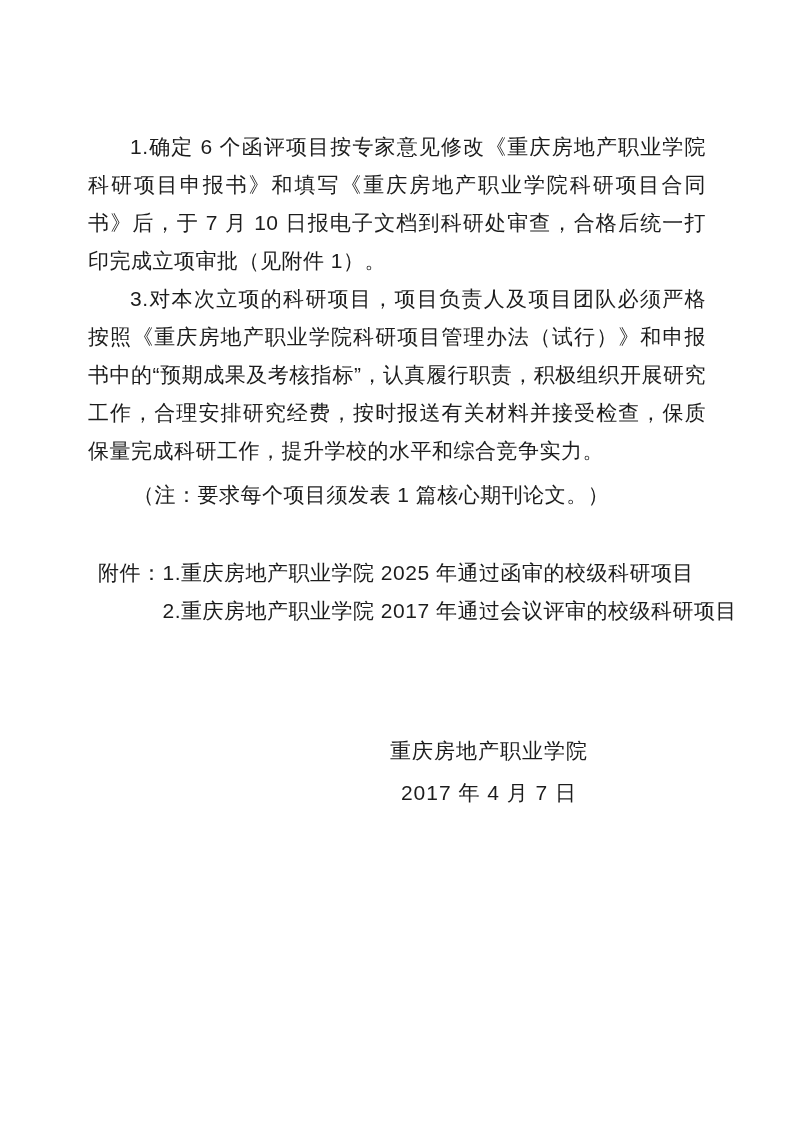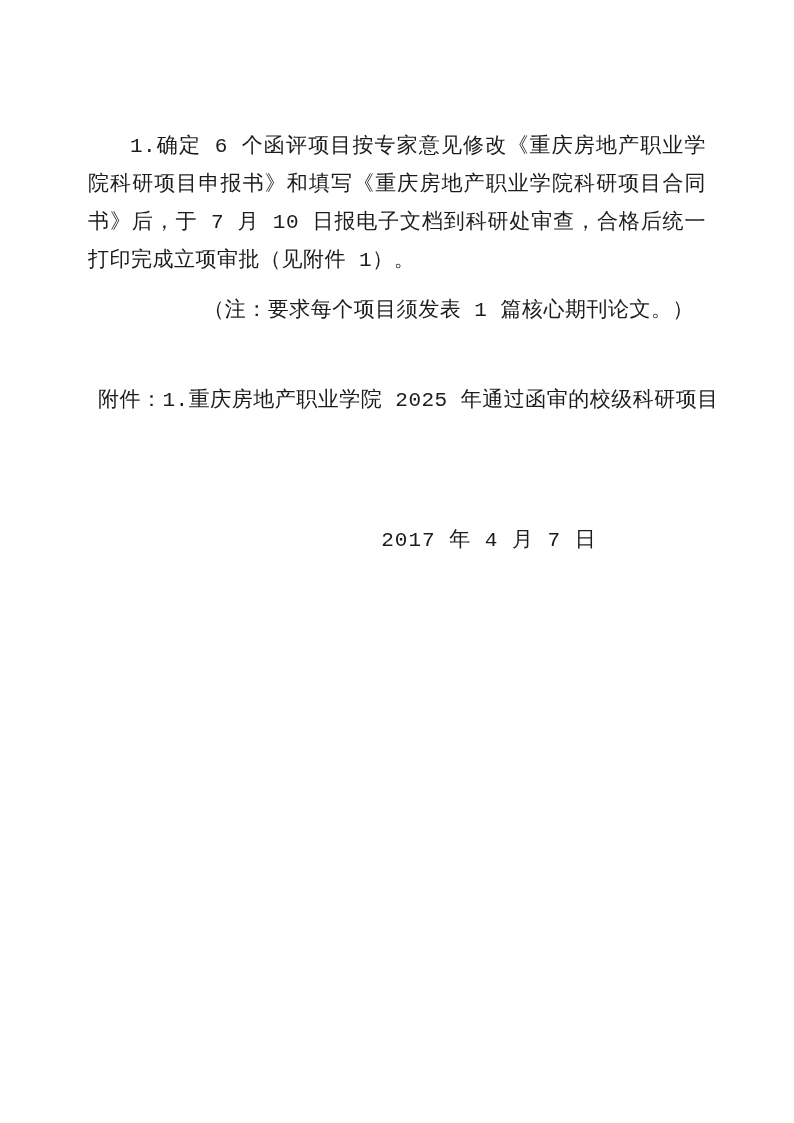--- a/index.html
+++ b/index.html
@@ -8,40 +8,40 @@
     background: #e8e8e8;
   }
   .page {
     position: relative;
     width: 794px;
     height: 1123px;
     margin: 0 auto;
     background: #ffffff;
     box-sizing: border-box;
     padding: 128px 88px 0 88px;
-    font-family: Liberation Mono, monospace;
+    font-family: Liberation Sans, sans-serif;
     font-size: 21px;
     line-height: 38px;
     color: #1c1c1c;
     overflow: hidden;
   }
   .para {
     margin: 0;
     text-indent: 42px;
     text-align: justify;
     letter-spacing: 0.5px;
   }
   .note {
-    margin: 12px;
+    margin: 6px;
     text-indent: 39px;
-    text-align: right;
+    text-align: left;
     letter-spacing: 0.5px;
   }
   .attachments {
-    margin-top: 52px;
+    margin-top: 40px;
     display: flex;
     align-items: flex-start;
     padding-left: 10px;
     letter-spacing: 0.5px;
   }
   .att-label {
     white-space: nowrap;
     flex: 0 0 auto;
   }
   .att-items {
@@ -59,26 +59,29 @@
     line-height: 42px;
     letter-spacing: 1px;
   }
 </style>
 </head>
 <body>
 
 <div class="page">
   <main>
     <p class="para">1.确定 6 个函评项目按专家意见修改《重庆房地产职业学院科研项目申报书》和填写《重庆房地产职业学院科研项目合同书》后，于 7 月 10 日报电子文档到科研处审查，合格后统一打印完成立项审批（见附件 1）。</p>
+    <p class="para">3.对本次立项的科研项目，项目负责人及项目团队必须严格按照《重庆房地产职业学院科研项目管理办法（试行）》和申报书中的“预期成果及考核指标”，认真履行职责，积极组织开展研究工作，合理安排研究经费，按时报送有关材料并接受检查，保质保量完成科研工作，提升学校的水平和综合竞争实力。</p>
     <p class="note">（注：要求每个项目须发表 1 篇核心期刊论文。）</p>
 
     <div class="attachments">
       <span class="att-label">附件：</span>
       <div class="att-items">
         <div class="att-item">1.重庆房地产职业学院 2025 年通过函审的校级科研项目</div>
+        <div class="att-item">2.重庆房地产职业学院 2017 年通过会议评审的校级科研项目</div>
       </div>
     </div>
 
     <div class="signature">
+      <div class="sig-org">重庆房地产职业学院</div>
       <div class="sig-date">2017 年 4 月 7 日</div>
     </div>
   </main>
 </div>
 
 </body></html>

